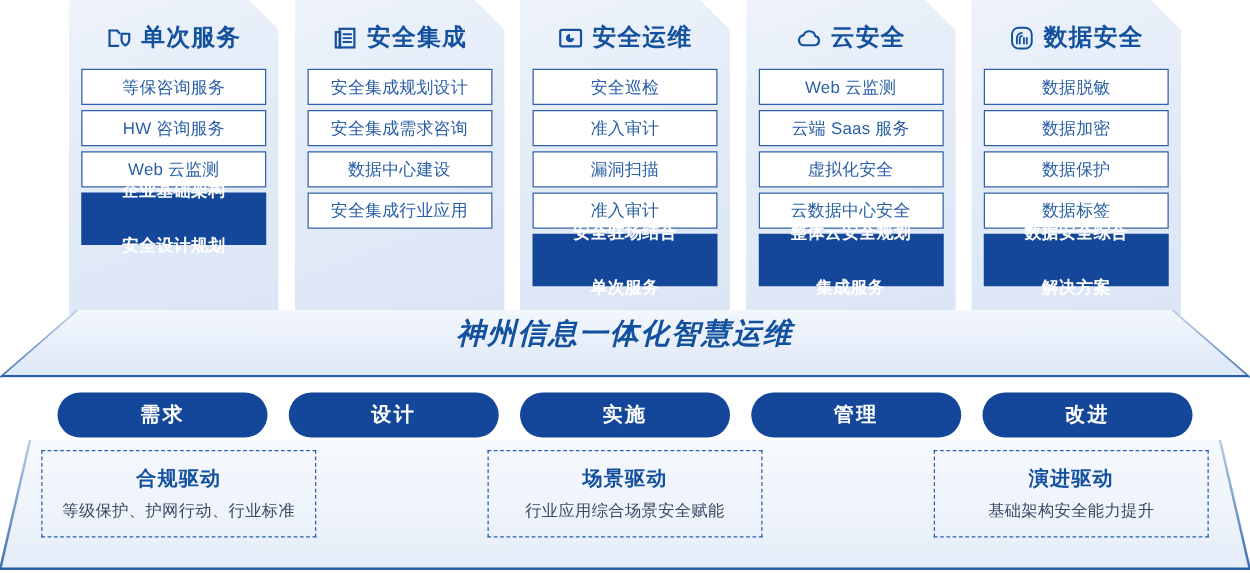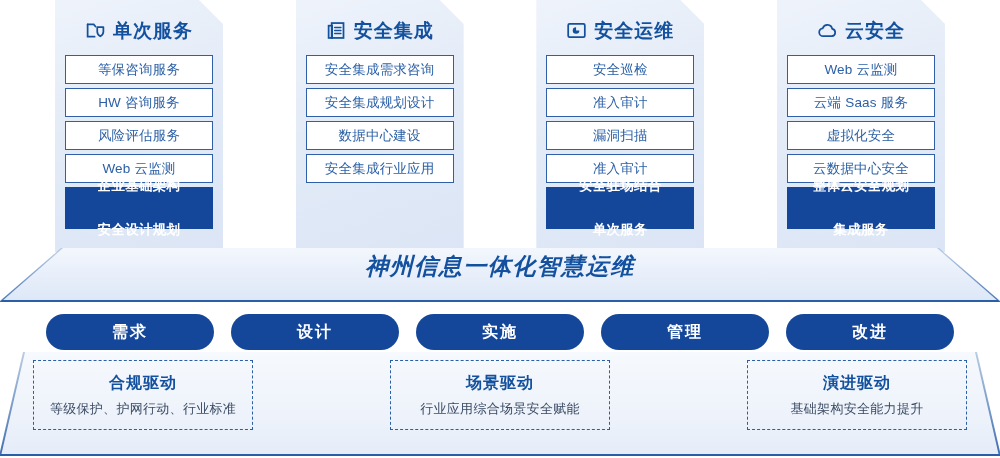--- a/index.html
+++ b/index.html
@@ -229,39 +229,38 @@
     <div class="col-header">
       <svg class="hdr-icon" viewBox="0 0 24 24">
         <path d="M3 5h7l2 2.5h0" fill="none" stroke="#13519f" stroke-width="2" stroke-linecap="round"></path>
         <path d="M3 5v14h8" fill="none" stroke="#13519f" stroke-width="2" stroke-linecap="round"></path>
         <path d="M14 8h7v5.5c0 3.2-3.5 5.2-3.5 5.2S14 16.7 14 13.5V8z" fill="none" stroke="#13519f" stroke-width="2" stroke-linejoin="round"></path>
       </svg>
       <div class="col-title">单次服务</div>
     </div>
     <div class="item">等保咨询服务</div>
     <div class="item">HW 咨询服务</div>
-    <div class="item">风险评估服务</div>
     <div class="item">Web 云监测</div>
     <div class="item-footer">
       <span>企业基础架构</span>
       <span>安全设计规划</span>
     </div>
   </div>
 
   <div class="column">
     <div class="col-header">
       <svg class="hdr-icon" viewBox="0 0 24 24">
         <rect x="6.5" y="3.5" width="13.5" height="17" fill="none" stroke="#13519f" stroke-width="2"></rect>
         <rect x="3" y="6.5" width="4" height="14" fill="none" stroke="#13519f" stroke-width="2"></rect>
         <path d="M10 8.5h7M10 12h7M10 15.5h7" stroke="#13519f" stroke-width="1.8" stroke-linecap="round"></path>
       </svg>
       <div class="col-title">安全集成</div>
     </div>
+    <div class="item">安全集成规划设计</div>
     <div class="item">安全集成需求咨询</div>
-    <div class="item">安全集成规划设计</div>
     <div class="item">数据中心建设</div>
     <div class="item">安全集成行业应用</div>
   </div>
 
   <div class="column">
     <div class="col-header">
       <svg class="hdr-icon" viewBox="0 0 24 24">
         <rect x="2.5" y="4.5" width="19" height="15" rx="1.5" fill="none" stroke="#13519f" stroke-width="2"></rect>
         <path d="M11.5 8.2a3.8 3.8 0 1 0 3.8 3.8h-3.8V8.2z" fill="#13519f"></path>
       </svg>
@@ -287,20 +286,40 @@
     <div class="item">Web 云监测</div>
     <div class="item">云端 Saas 服务</div>
     <div class="item">虚拟化安全</div>
     <div class="item">云数据中心安全</div>
     <div class="item-footer">
       <span>整体云安全规划</span>
       <span>集成服务</span>
     </div>
   </div>
 
+  <div class="column">
+    <div class="col-header">
+      <svg class="hdr-icon" viewBox="0 0 24 24">
+        <rect x="3" y="2.5" width="18" height="19" rx="6" fill="none" stroke="#13519f" stroke-width="1.8"></rect>
+        <path d="M12 7.2a4.5 4.5 0 0 0-4.5 4.5v5.2" fill="none" stroke="#13519f" stroke-width="1.7" stroke-linecap="round"></path>
+        <path d="M12 10a1.9 1.9 0 0 0-1.9 1.9v5" fill="none" stroke="#13519f" stroke-width="1.7" stroke-linecap="round"></path>
+        <path d="M13.9 11.9v5" fill="none" stroke="#13519f" stroke-width="1.7" stroke-linecap="round"></path>
+        <path d="M16.5 11.9v5" fill="none" stroke="#13519f" stroke-width="1.7" stroke-linecap="round"></path>
+      </svg>
+      <div class="col-title">数据安全</div>
+    </div>
+    <div class="item">数据脱敏</div>
+    <div class="item">数据加密</div>
+    <div class="item">数据保护</div>
+    <div class="item">数据标签</div>
+    <div class="item-footer">
+      <span>数据安全综合</span>
+      <span>解决方案</span>
+    </div>
+  </div>
 
 </div>
 
 <div id="banner">
   <div class="shape"></div>
   <div class="shape-line"></div>
   <div class="edge l"></div>
   <div class="edge r"></div>
   <div id="banner-title">神州信息一体化智慧运维</div>
 </div>

